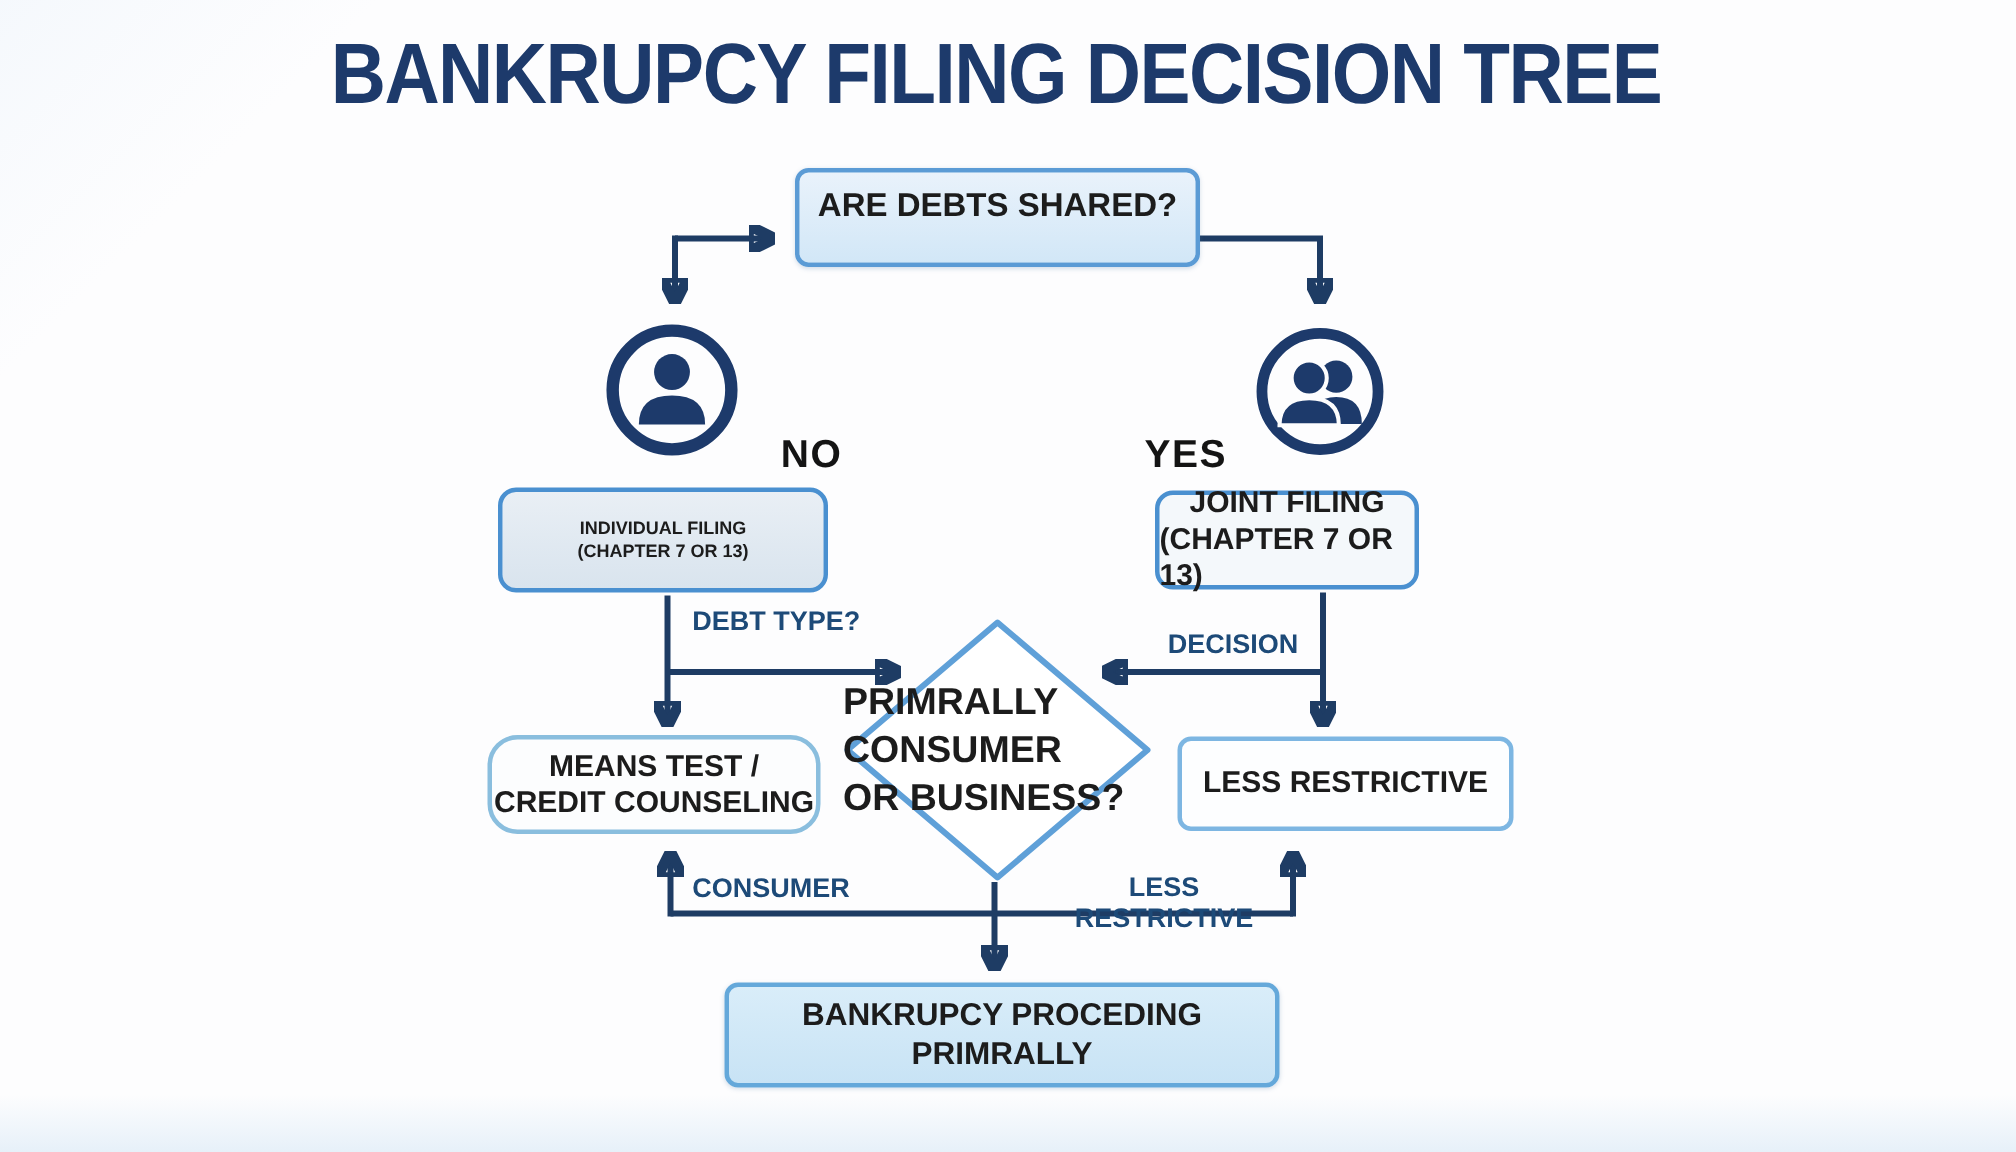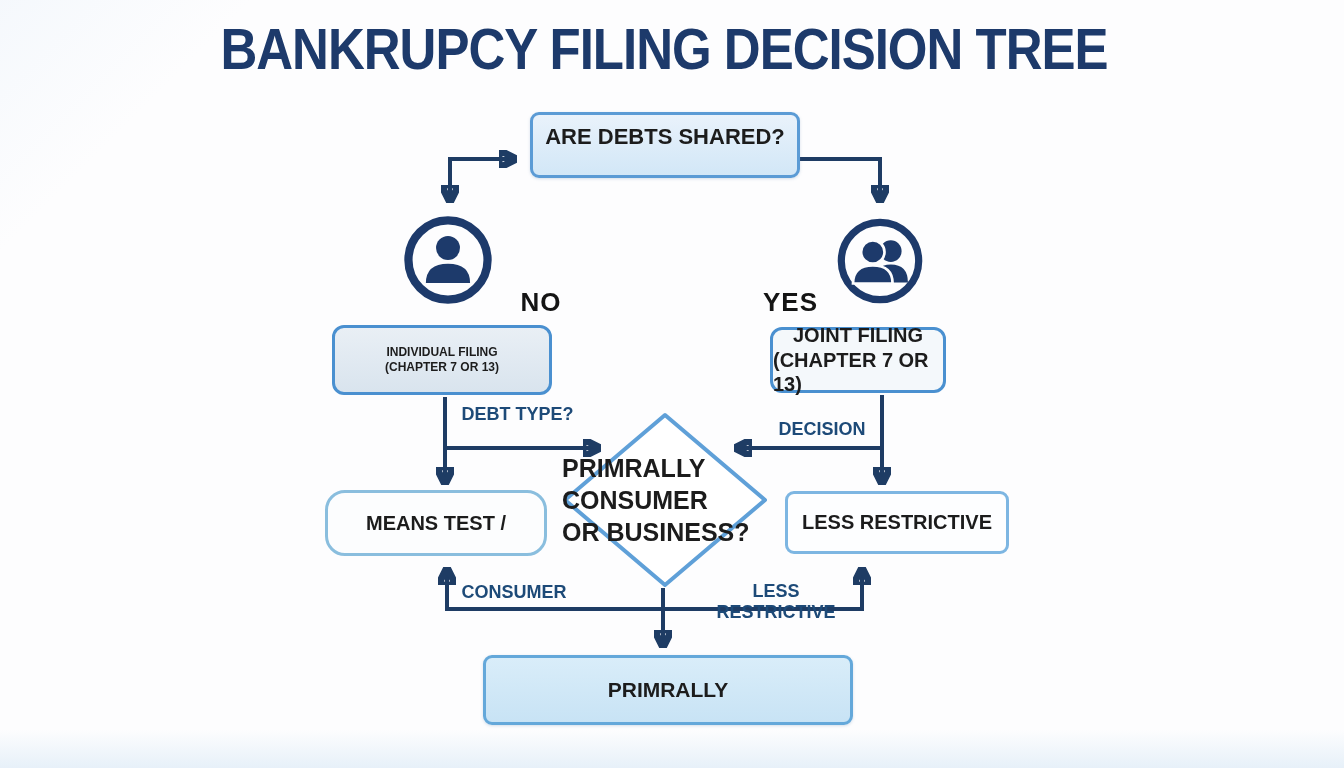--- a/index.html
+++ b/index.html
@@ -191,27 +191,29 @@
     </svg>
     <div class="dtext">
       <span>PRIMRALLY</span>
       <span>CONSUMER</span>
       <span>OR BUSINESS?</span>
     </div>
   </div>
 
   <div class="node box-means">
     <span>MEANS TEST /</span>
+    <span>CREDIT COUNSELING</span>
   </div>
 
   <div class="node box-less">
     <span>LESS RESTRICTIVE</span>
   </div>
 
   <div class="node box-final">
+    <span>BANKRUPCY PROCEDING</span>
     <span>PRIMRALLY</span>
   </div>
 
   <div class="edge-label lbl-debt-type">DEBT TYPE?</div>
   <div class="edge-label lbl-business">DECISION</div>
   <div class="edge-label lbl-consumer">CONSUMER</div>
   <div class="edge-label lbl-less">LESS RESTRICTIVE</div>
 
 </div>
 

